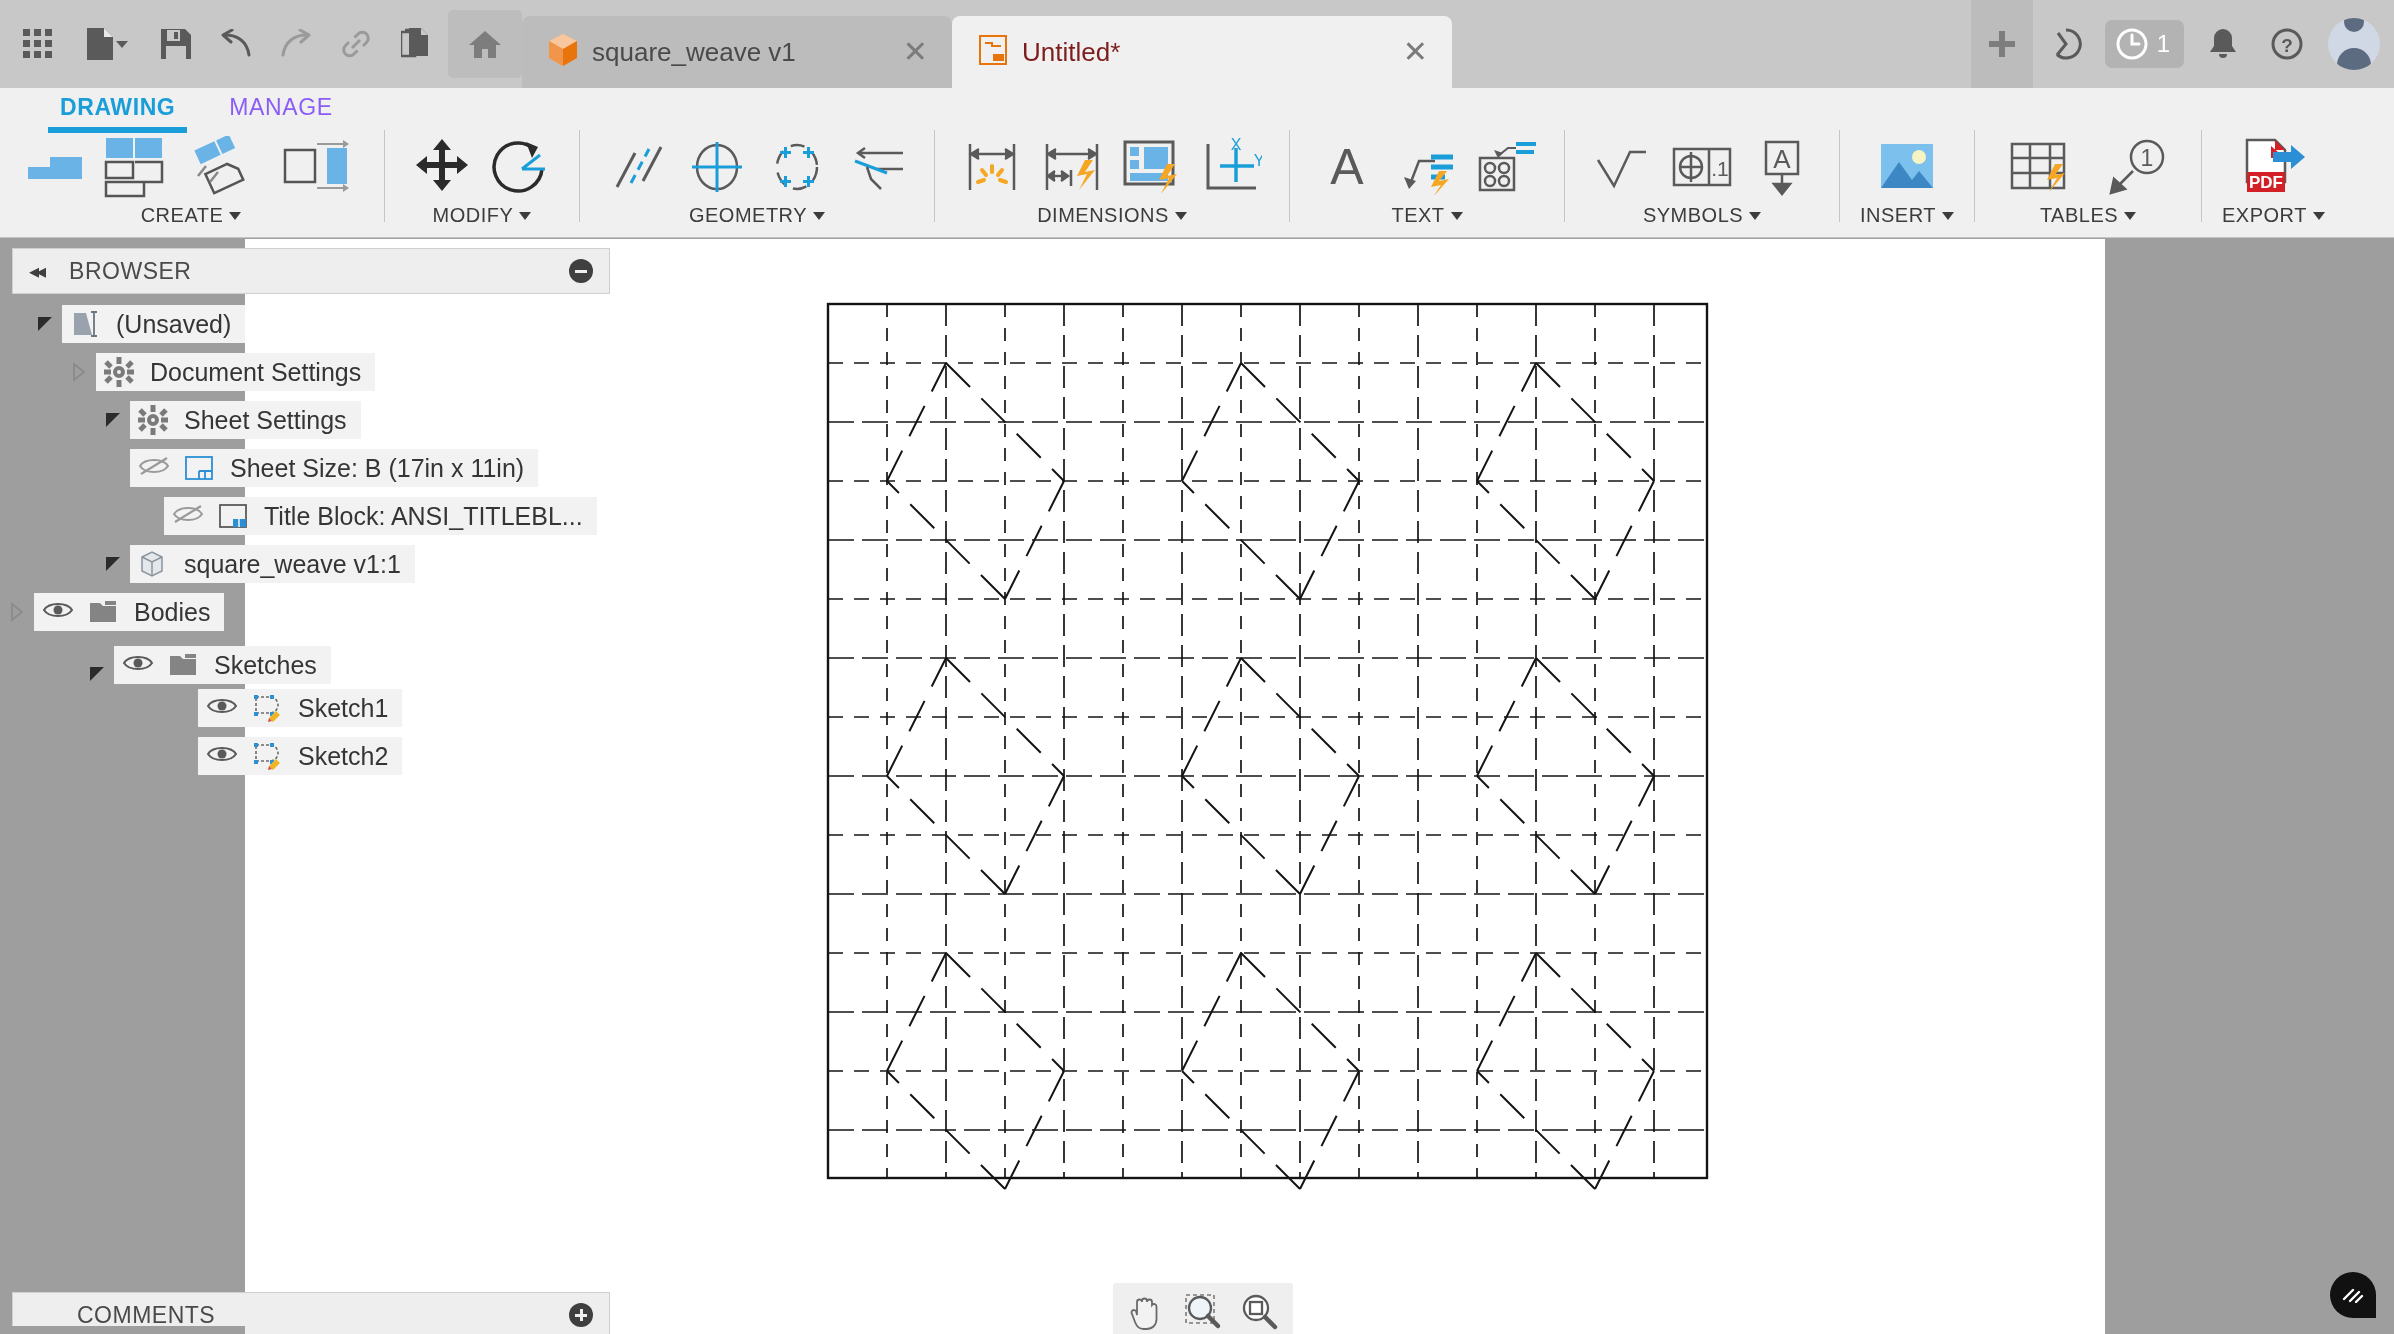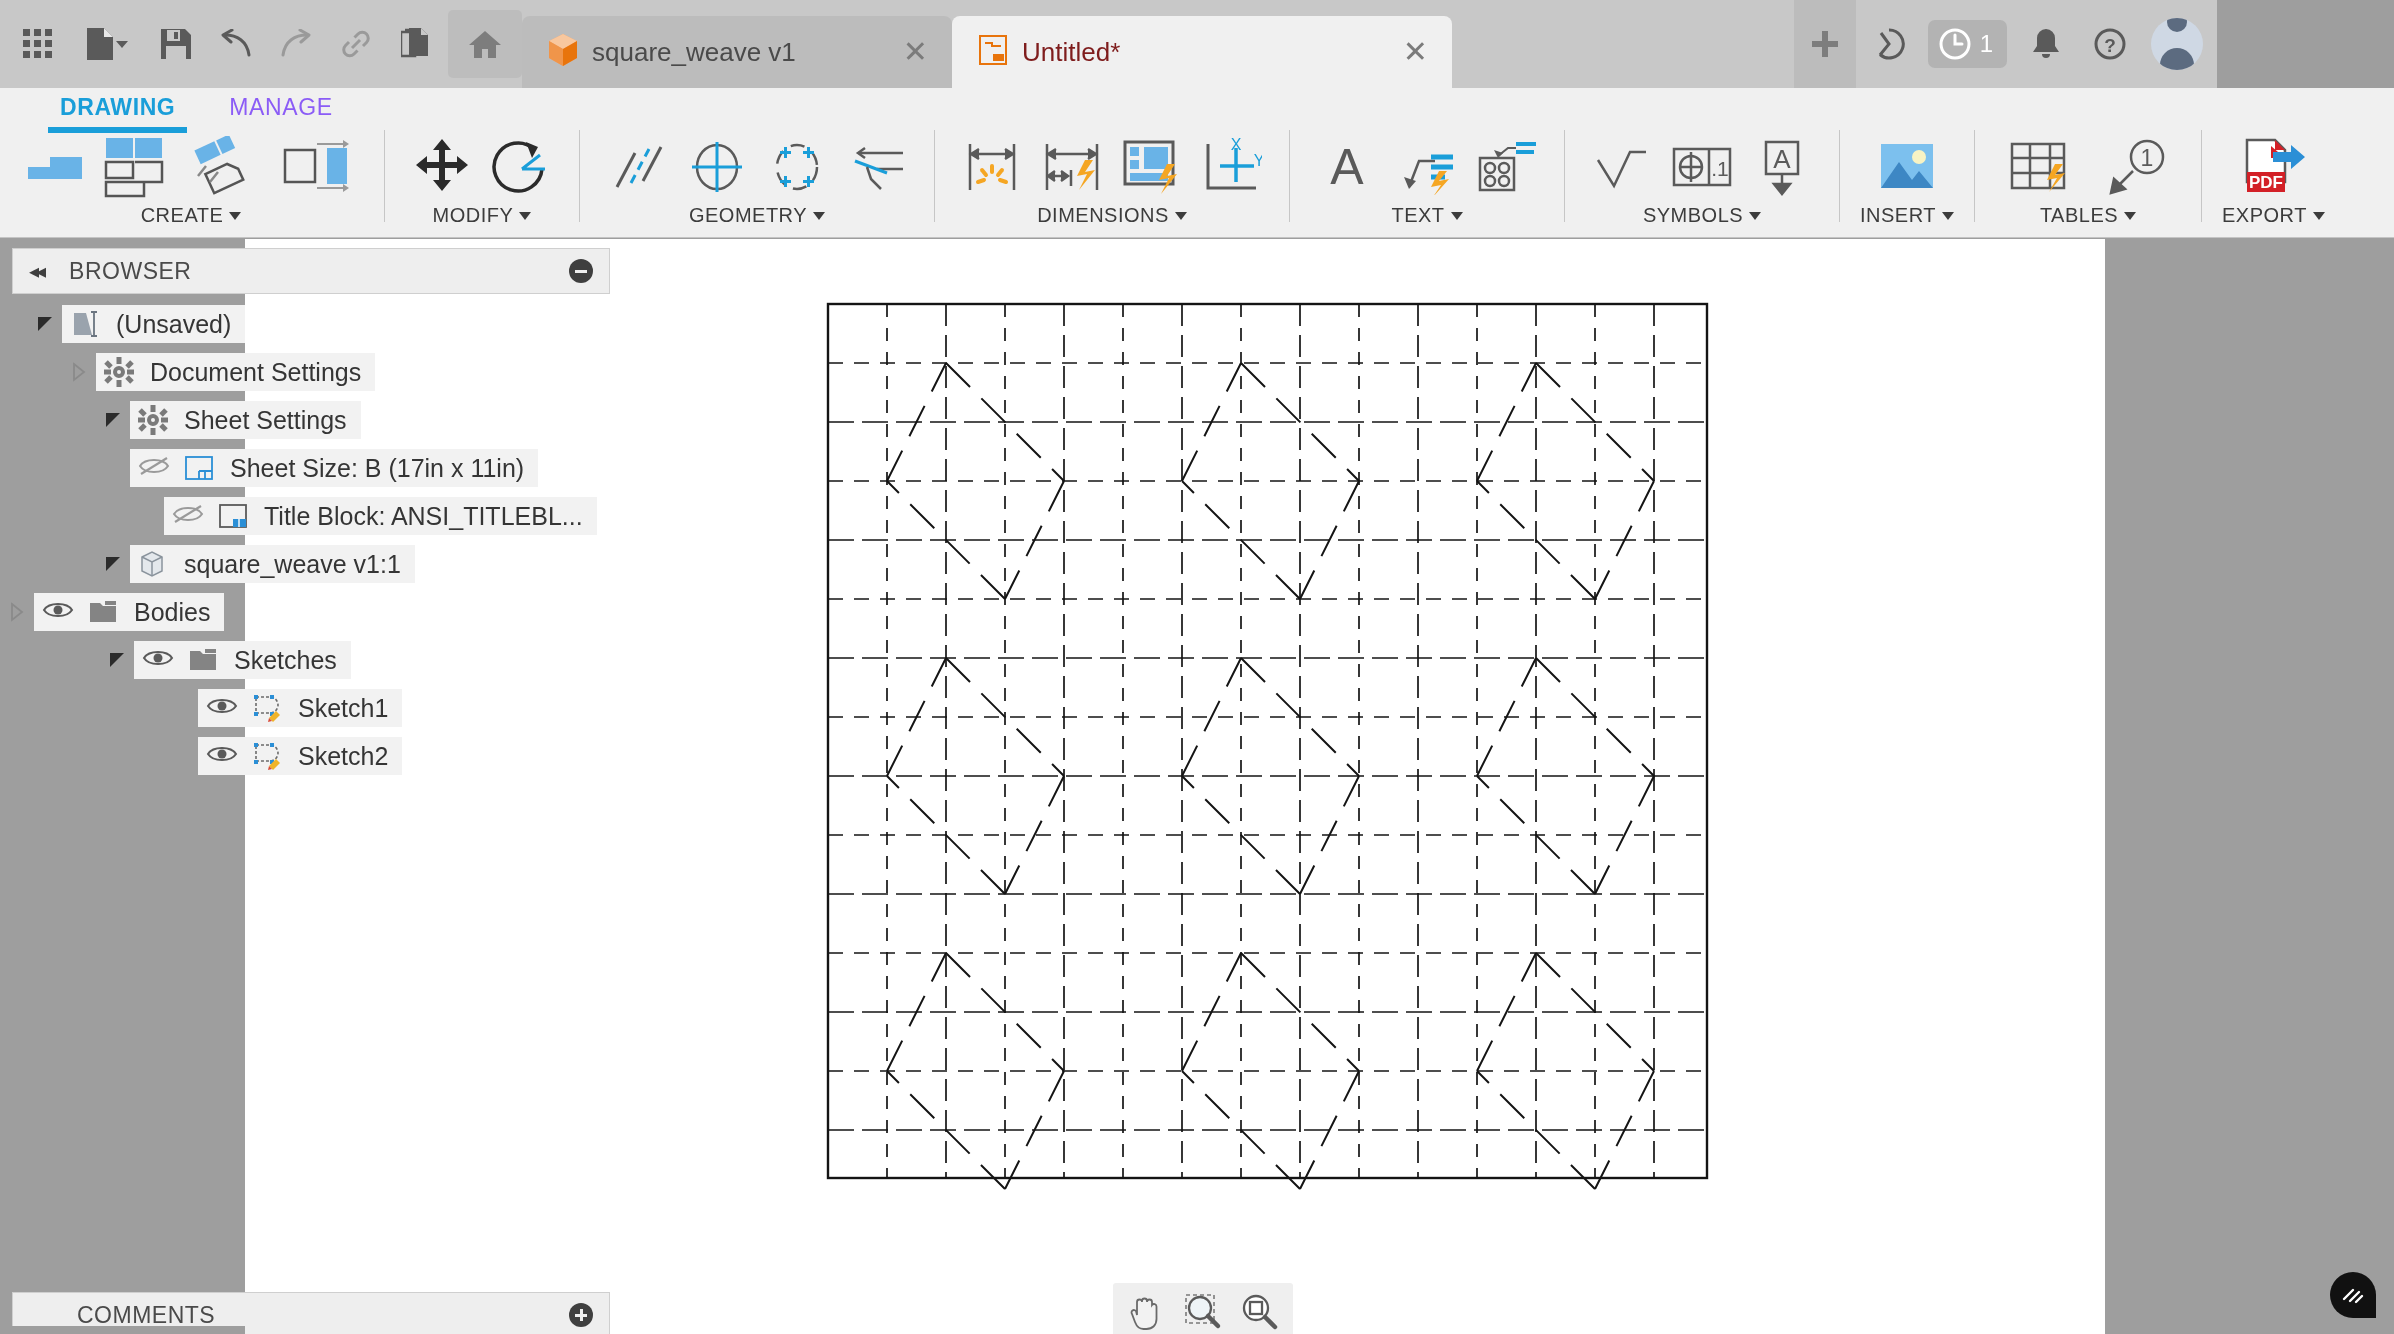--- a/index.html
+++ b/index.html
@@ -5,21 +5,21 @@
   * { box-sizing: border-box; margin: 0; padding: 0; }
   html, body {
     width: 2394px; height: 1334px;
     font-family: "Liberation Sans", sans-serif;
     background: #9e9e9e;
     overflow: hidden;
   }
 
   
   .titlebar {
-    position: absolute; left: 0; top: 0; width: 2217px; height: 88px;
+    position: absolute; left: 0; top: 0; width: 2394px; height: 88px;
     background: #c8c8c8;
     display: flex; align-items: stretch;
   }
   .qat { display: flex; align-items: center; height: 88px; padding-left: 10px; gap: 4px; }
   .qat-btn {
     width: 56px; height: 68px;
     display: flex; align-items: center; justify-content: center;
     position: relative;
   }
   .qat-btn.wide { width: 74px; }
@@ -820,21 +820,21 @@
           </svg></span>
         <span style="display: inline-flex; width: 34px; align-items: center;">
           <svg width="30" height="26" viewBox="0 0 30 26" fill="#848484">
             <path d="M2 4 h10 l3 3 h13 v16 h-26 z"></path>
             <rect x="17" y="2" width="11" height="4"></rect>
           </svg>
         </span>
         <span class="tname">Bodies</span>
       </span>
     </div>
-    <div class="tnode" style="padding-left: 100px;">
+    <div class="tnode" style="padding-left: 80px; align-items: flex-end;">
       <span class="toggle-slot">
         <svg width="20" height="20" viewBox="0 0 20 20">
           <path d="M3 3 L17 3 L3 17 z" fill="#2b2b2b"></path>
         </svg>
       </span>
       <span class="tlabelbox">
         <span class="eye"><svg width="32" height="22" viewBox="0 0 32 22" fill="none" stroke="#5a5a5a" stroke-width="2">
             <path d="M2 11 C7 3 25 3 30 11 C25 19 7 19 2 11 z"></path>
             <circle cx="16" cy="11" r="4.5" fill="#5a5a5a" stroke="none"></circle>
           </svg></span>

